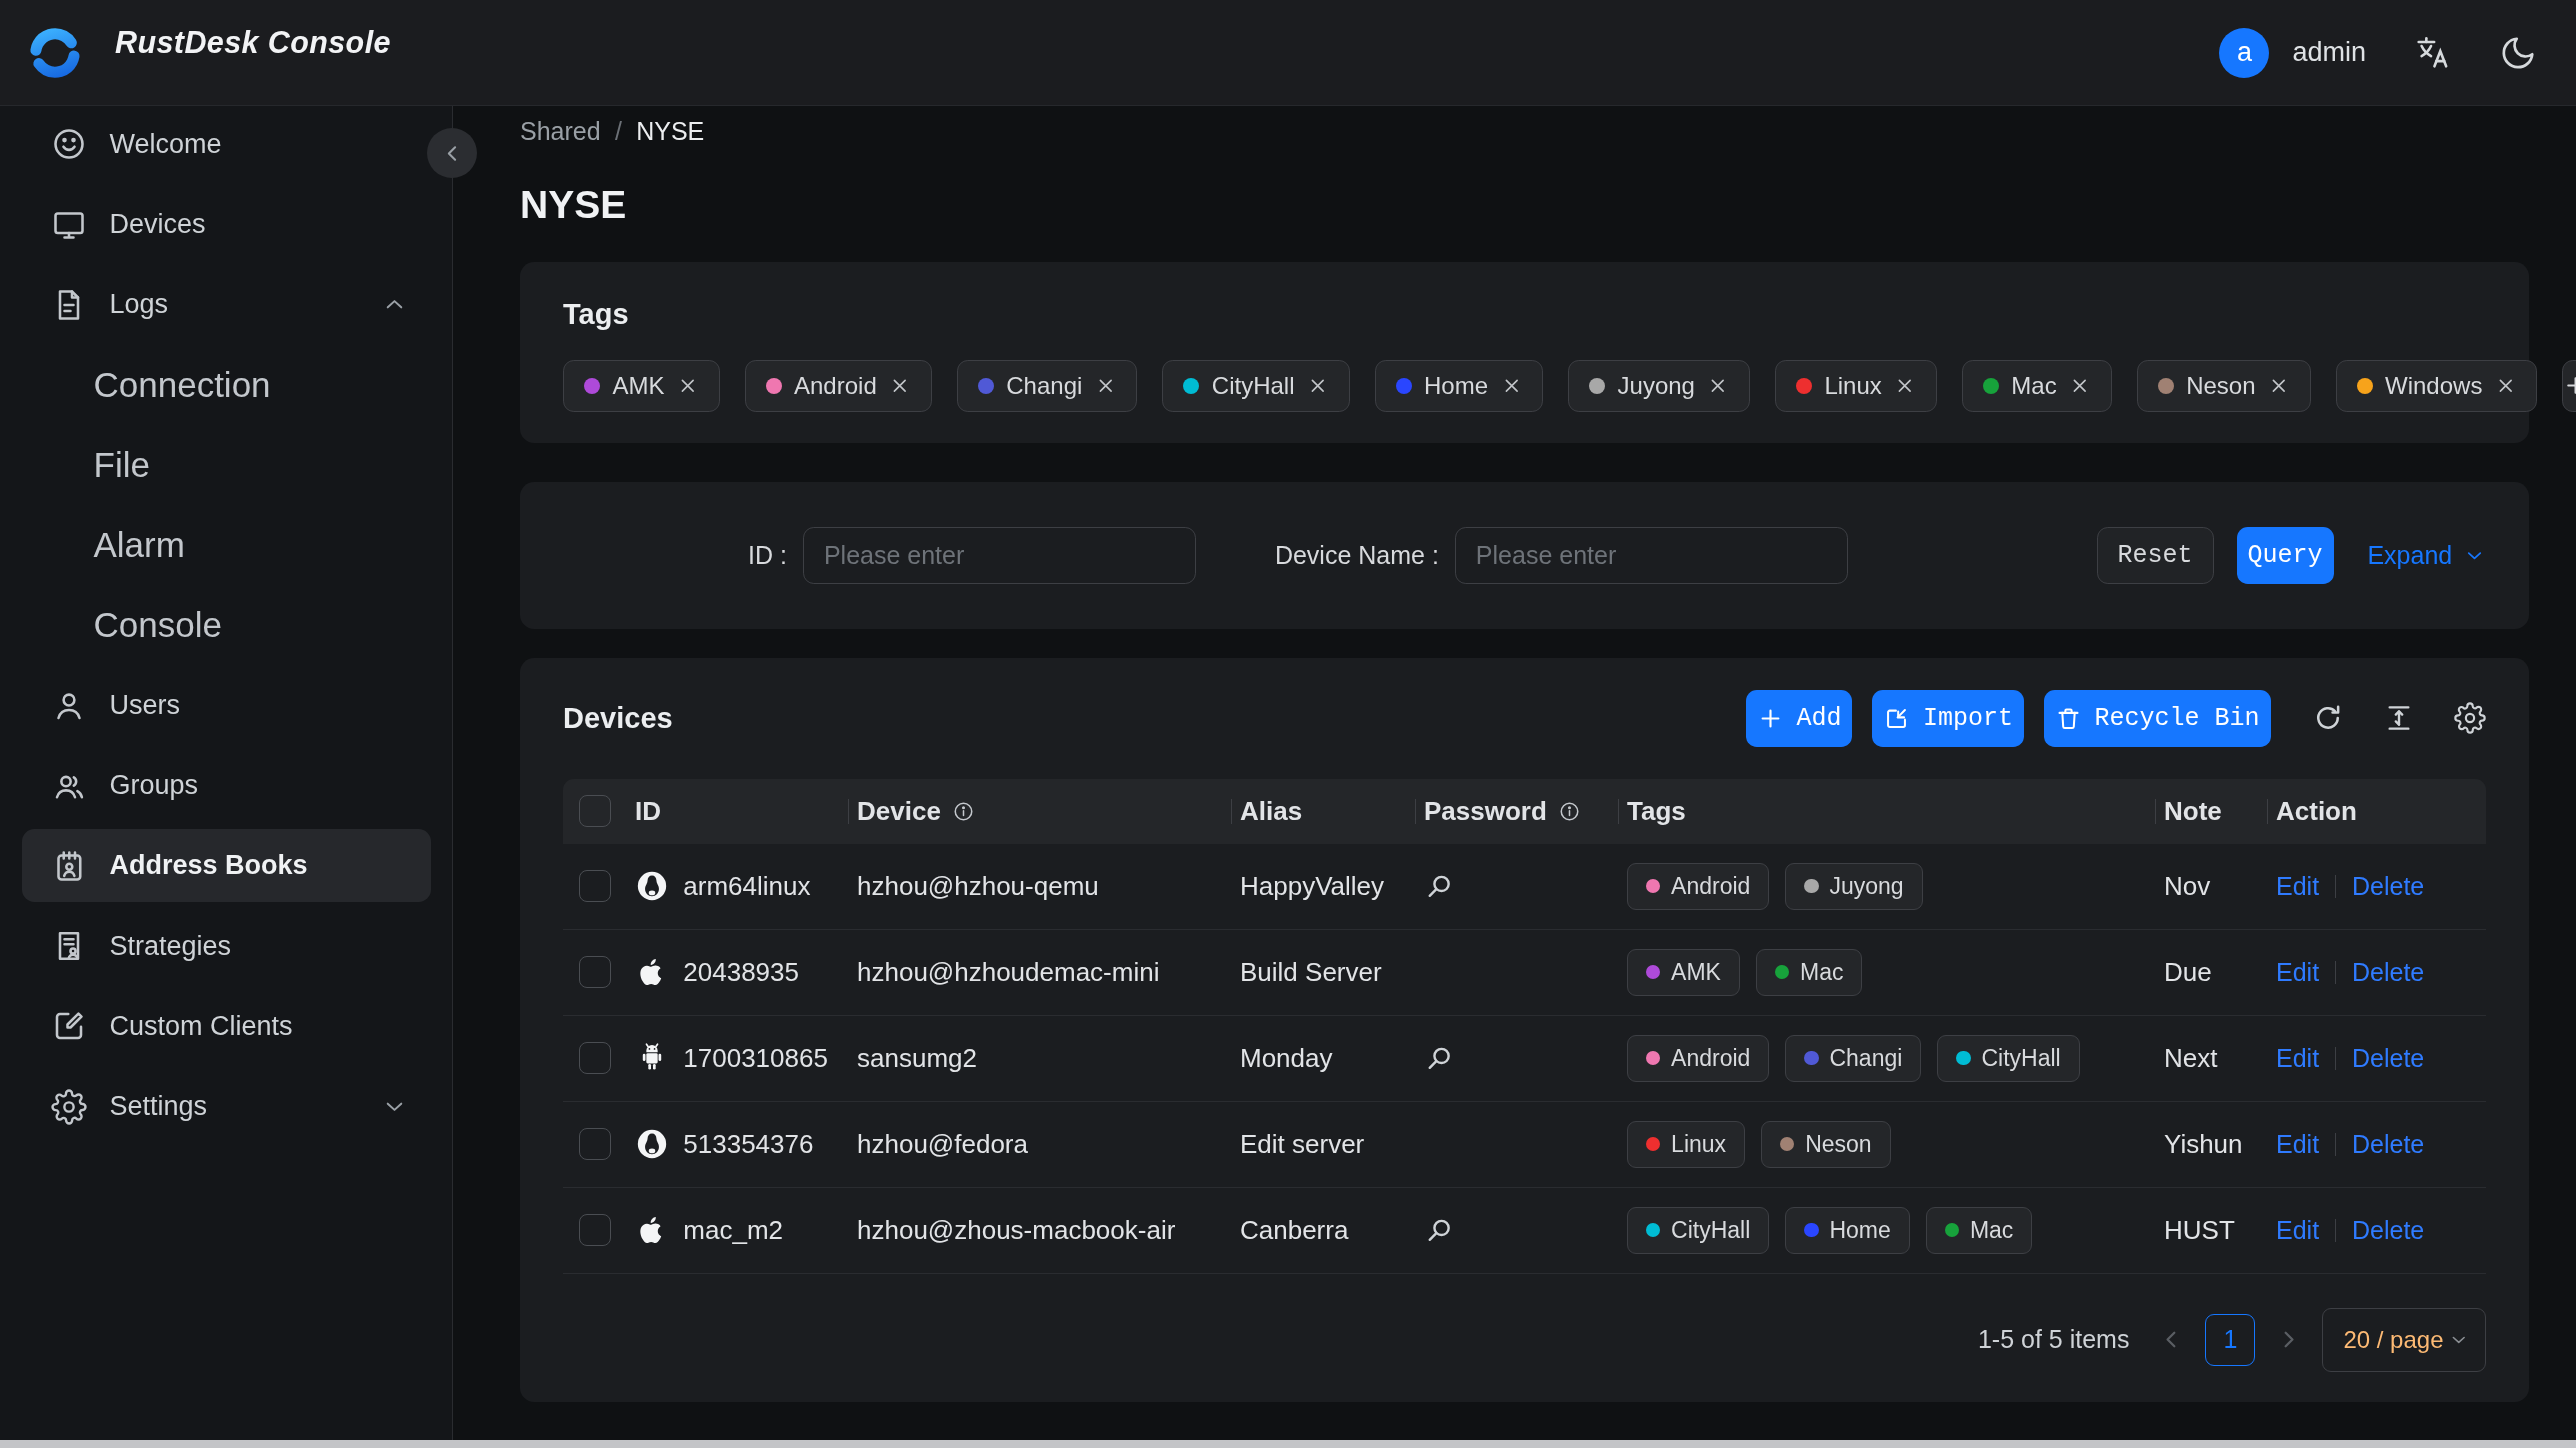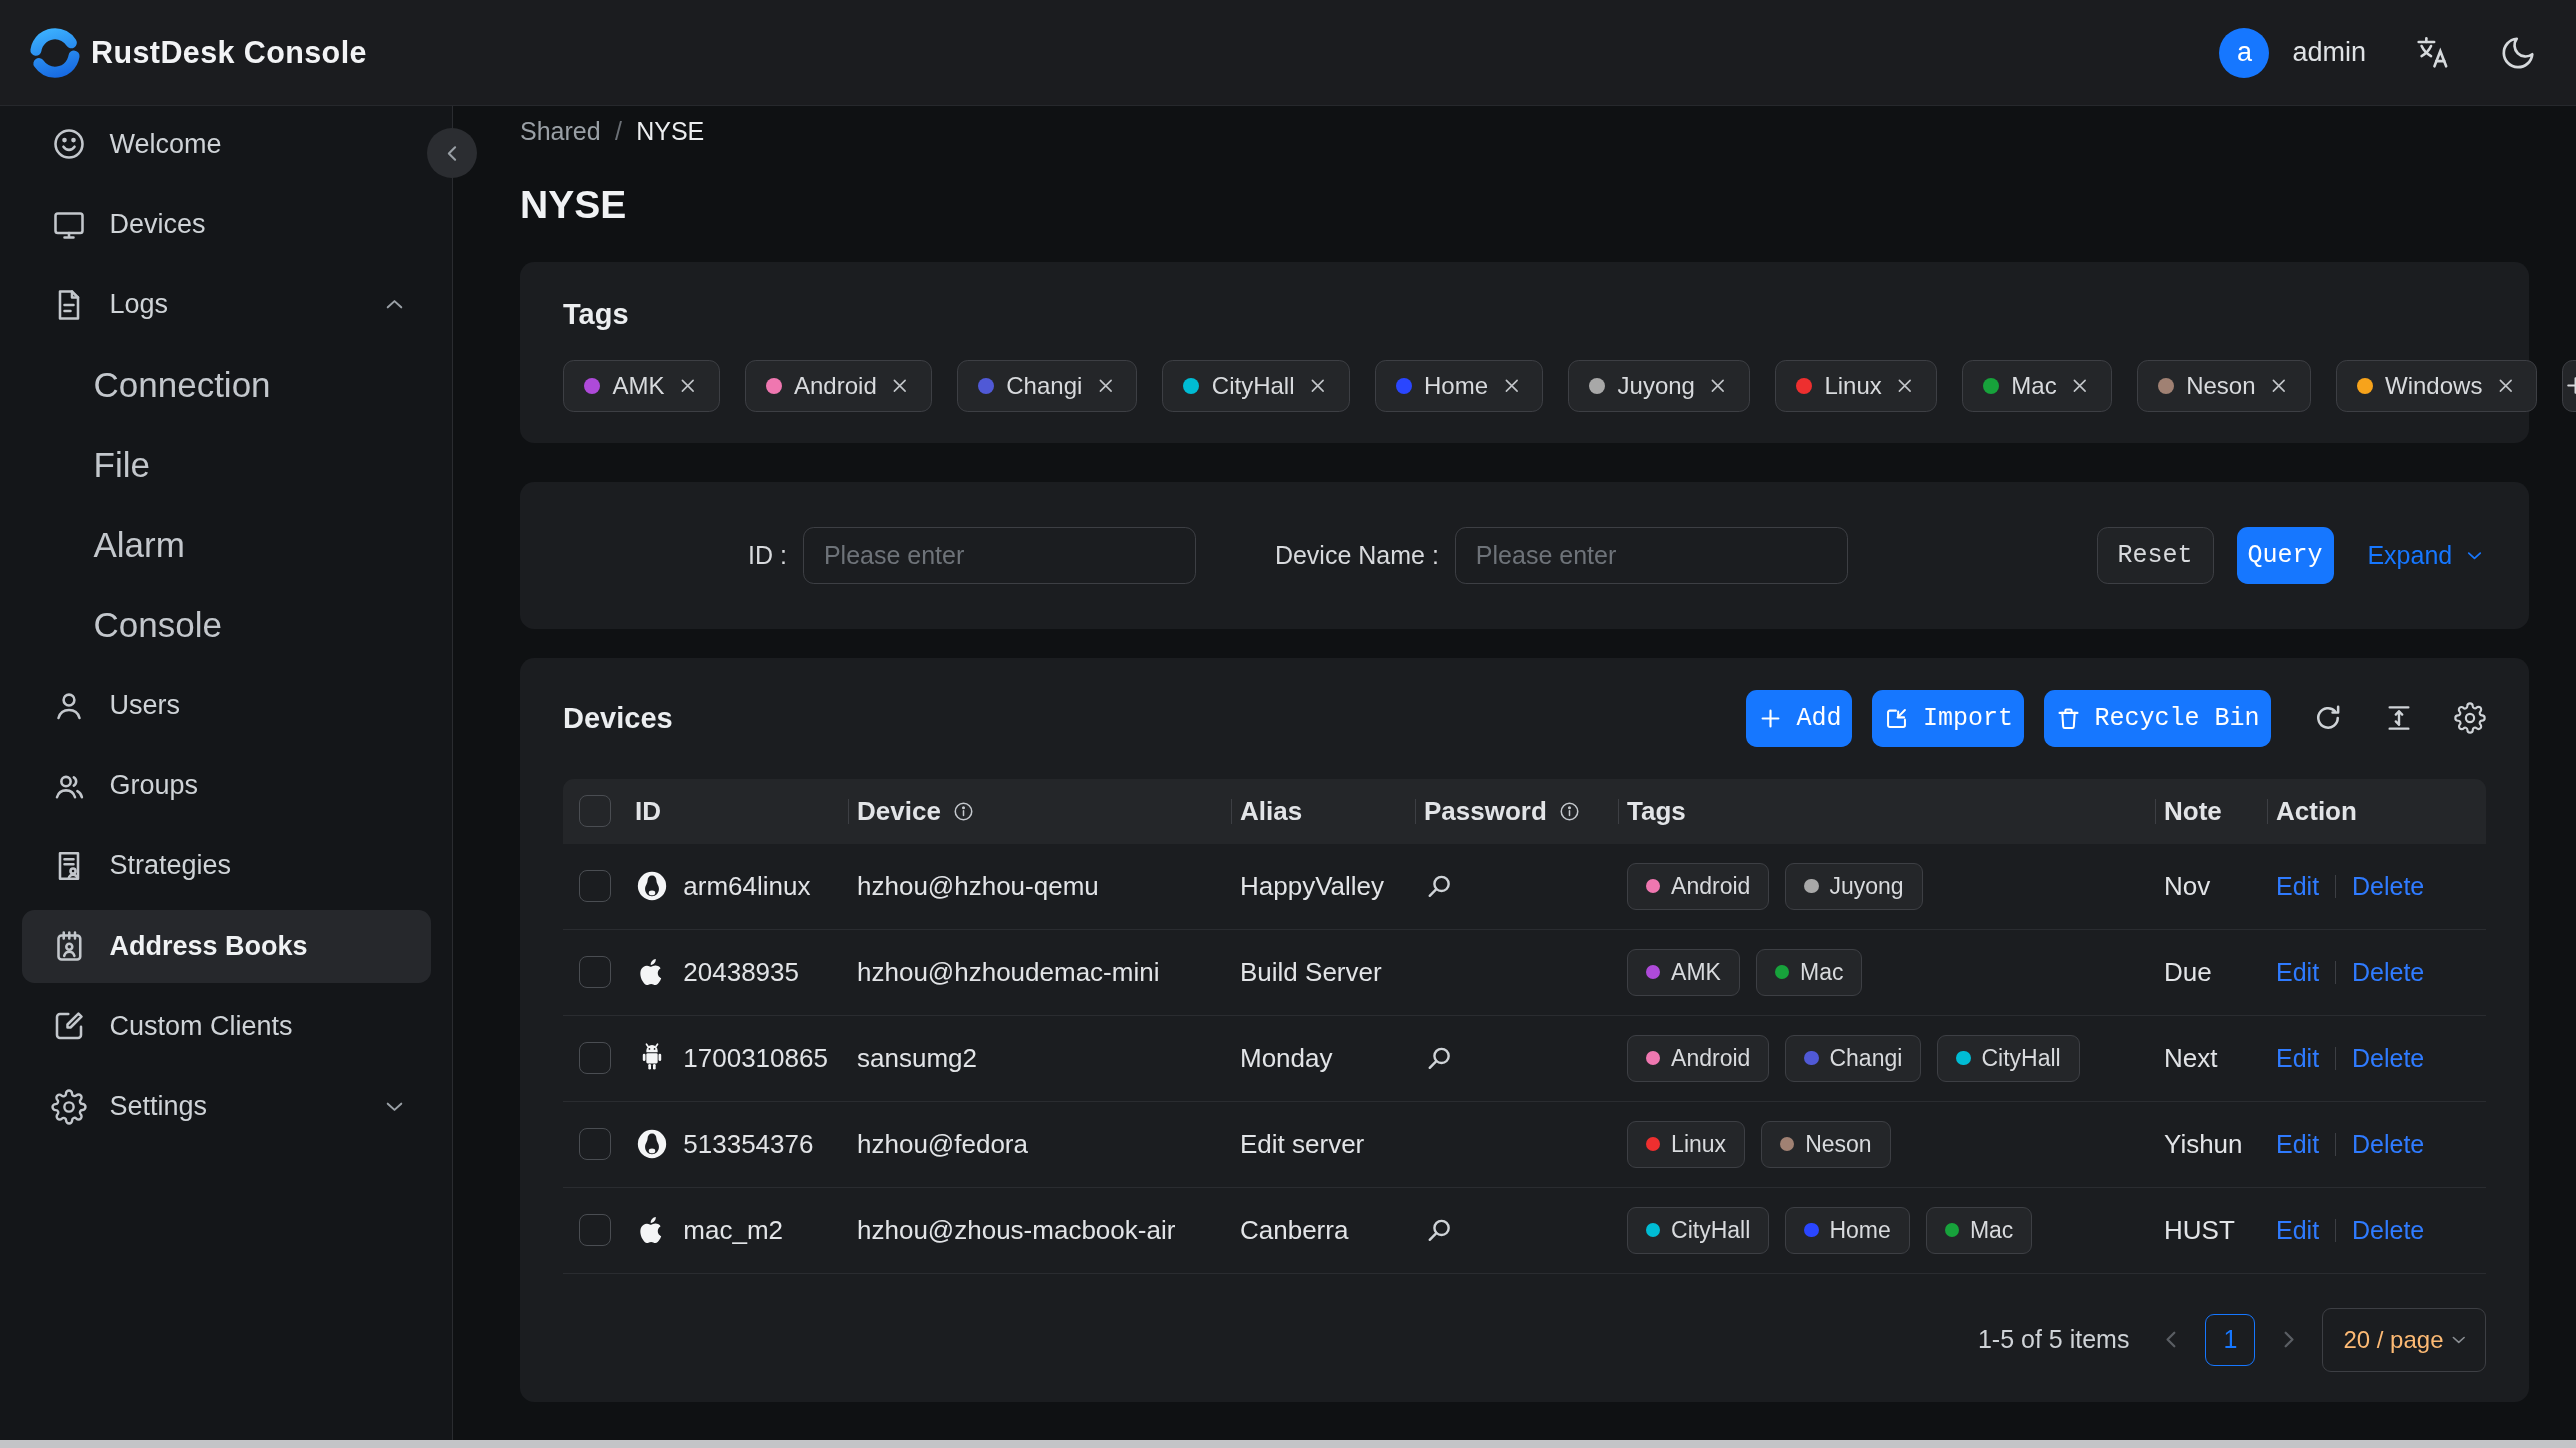--- a/index.html
+++ b/index.html
@@ -9,21 +9,21 @@
     font-family:"Liberation Sans","DejaVu Sans",sans-serif;
     color:#e6e8ea; position:relative;
   }
   .app { width:2576px; height:1448px; display:flex; flex-direction:column; background:#0f1113; }
 
   
   .topbar {
     height:106px; flex:0 0 106px; background:#1b1c1f; border-bottom:0.9px solid #26282c;
     display:flex; align-items:center; padding:0 39px 0 27px;
   }
-  .brand { display:flex; align-items:center; gap:8px; }
+  .brand { display:flex; align-items:flex-start; gap:32px;font-style:italic; }
   .brand-title { font-size:30.5px; font-weight:bold; color:#f2f3f5; letter-spacing:0.4px; }
   .topbar-right { margin-left:auto; display:flex; align-items:center; gap:47px; }
   .user { display:flex; align-items:center; gap:23px; cursor:pointer; }
   .avatar {
     width:50px; height:50px; border-radius:50%; background:#1677ff; color:#fff;
     display:flex; align-items:center; justify-content:center; font-size:27px;
   }
   .user-name { font-size:27px; color:#dfe2e5; }
   .top-icon { color:#d6d9dc; display:flex; cursor:pointer; }
 
@@ -378,36 +378,36 @@
 
       <div class="menu-item">
         <span class="mi-icon">
             <svg width="36" height="36" viewBox="0 0 24 24">
               <use href="#i-users"></use>
             </svg>
           </span>
         <span>Groups</span>
       </div>
 
+      <div class="menu-item selected">
+        <span class="mi-icon">
+            <svg width="36" height="36" viewBox="0 0 24 24">
+              <use href="#i-addressbook"></use>
+            </svg>
+          </span>
+        <span>Address Books</span>
+      </div>
+
       <div class="menu-item">
         <span class="mi-icon">
             <svg width="36" height="36" viewBox="0 0 24 24">
               <use href="#i-strategy"></use>
             </svg>
           </span>
         <span>Strategies</span>
-      </div>
-
-      <div class="menu-item selected">
-        <span class="mi-icon">
-            <svg width="36" height="36" viewBox="0 0 24 24">
-              <use href="#i-addressbook"></use>
-            </svg>
-          </span>
-        <span>Address Books</span>
       </div>
 
       <div class="menu-item">
         <span class="mi-icon">
             <svg width="36" height="36" viewBox="0 0 24 24">
               <use href="#i-editsquare"></use>
             </svg>
           </span>
         <span>Custom Clients</span>
       </div>

